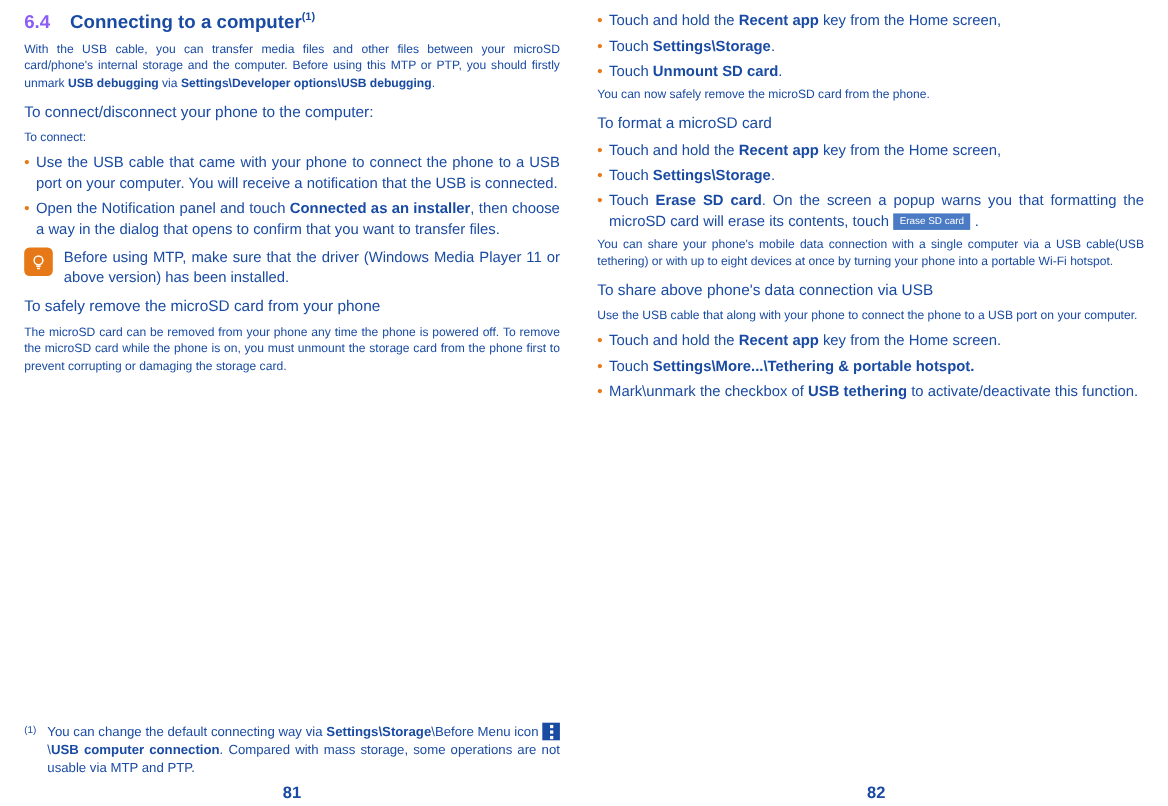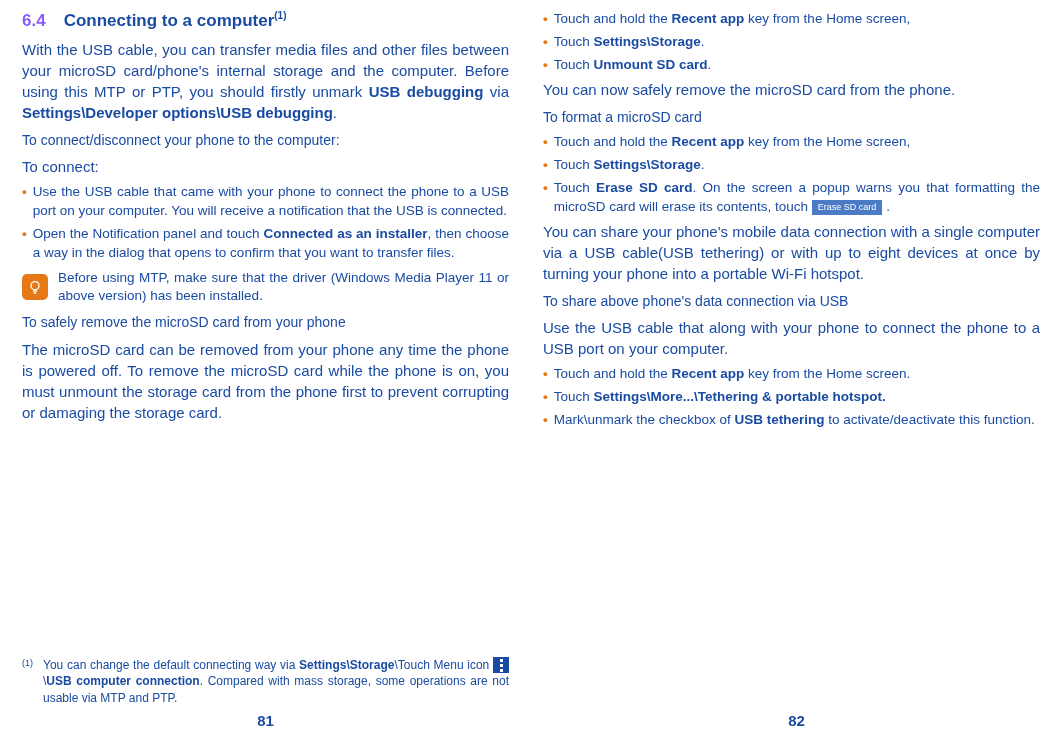--- a/index.html
+++ b/index.html
@@ -39,21 +39,21 @@
     }
     .section-num-2 {
       margin-right: 16px;
     }
     .sup {
       font-size: 10px;
       vertical-align: super;
       font-weight: bold;
     }
     p {
-      font-size: 15px;
+      font-size: 11px;
       line-height: 1.4;
       margin-bottom: 6px;
       text-align: justify;
     }
     .bold {
       font-weight: bold;
     }
     .subhead {
       font-weight: normal;
       font-size: 14px;
@@ -70,21 +70,20 @@
     .bullet-dot {
       color: #e67817;
       font-weight: bold;
       margin-right: 6px;
       flex-shrink: 0;
     }
     .tip-row {
       display: flex;
       margin-top: 6px;
       margin-bottom: 8px;
-      align-items: center;
     }
     .tip-icon {
       width: 26px;
       height: 26px;
       background: #e67817;
       border-radius: 5px;
       display: flex;
       align-items: center;
       justify-content: center;
       flex-shrink: 0;
@@ -190,21 +189,21 @@
   </div>
 
   <p class="subhead">To safely remove the microSD card from your phone</p>
 
   <p>The microSD card can be removed from your phone any time the phone is powered off. To remove the microSD card while the phone is on, you must unmount the storage card from the phone first to prevent corrupting or damaging the storage card.</p>
 
   <div class="footnote-area">
     <div class="footnote-row">
       <span class="footnote-sup">(1)</span>
       <span class="footnote-text">
-        <span>You can change the default connecting way via </span><span class="bold">Settings\Storage</span><span>\Touch </span><span>Menu</span><span> icon </span><span class="menu-icon">
+        <span>You can change the default connecting way via </span><span class="bold">Settings\Storage</span><span>\Before </span><span>Menu</span><span> icon </span><span class="menu-icon">
             <span></span>
             <span></span>
             <span></span>
           </span><span>\</span><span class="bold">USB computer connection</span><span>. Compared with mass storage, some operations are not usable via MTP and PTP.</span>
       </span>
     </div>
   </div>
 
   <div class="page-num">81</div>
 </div>

